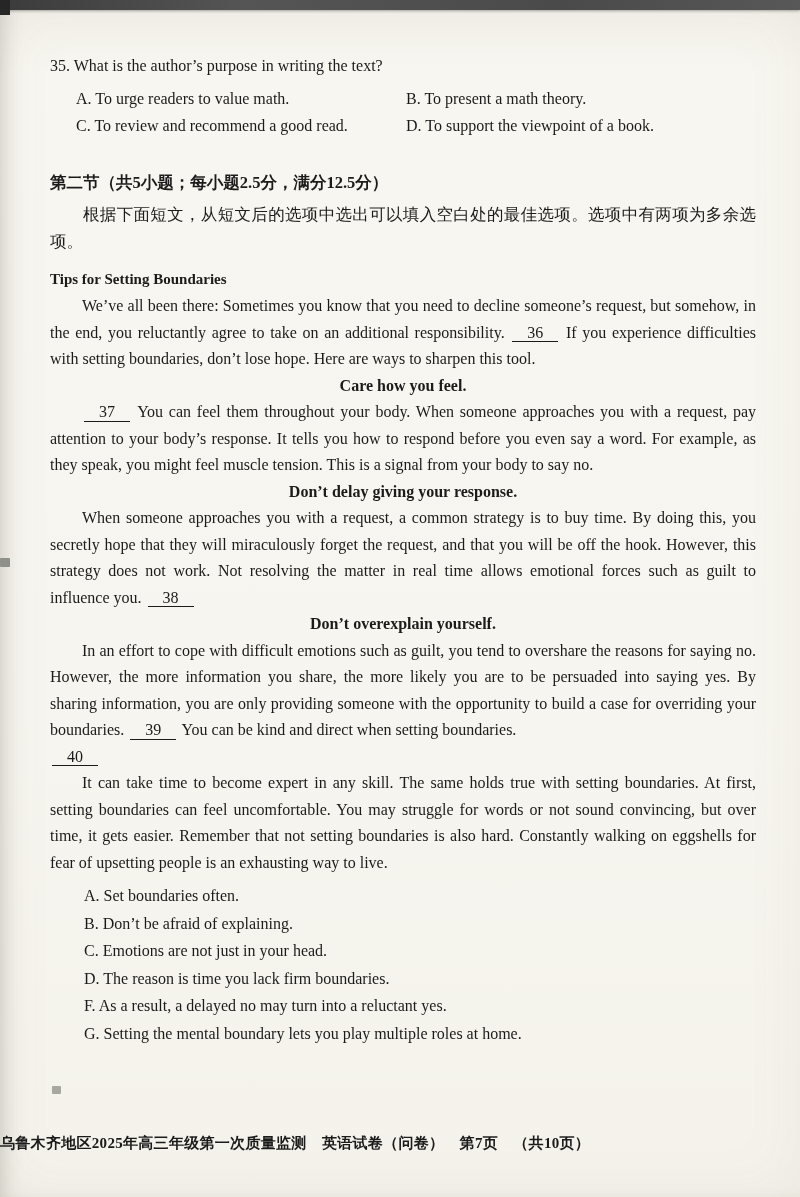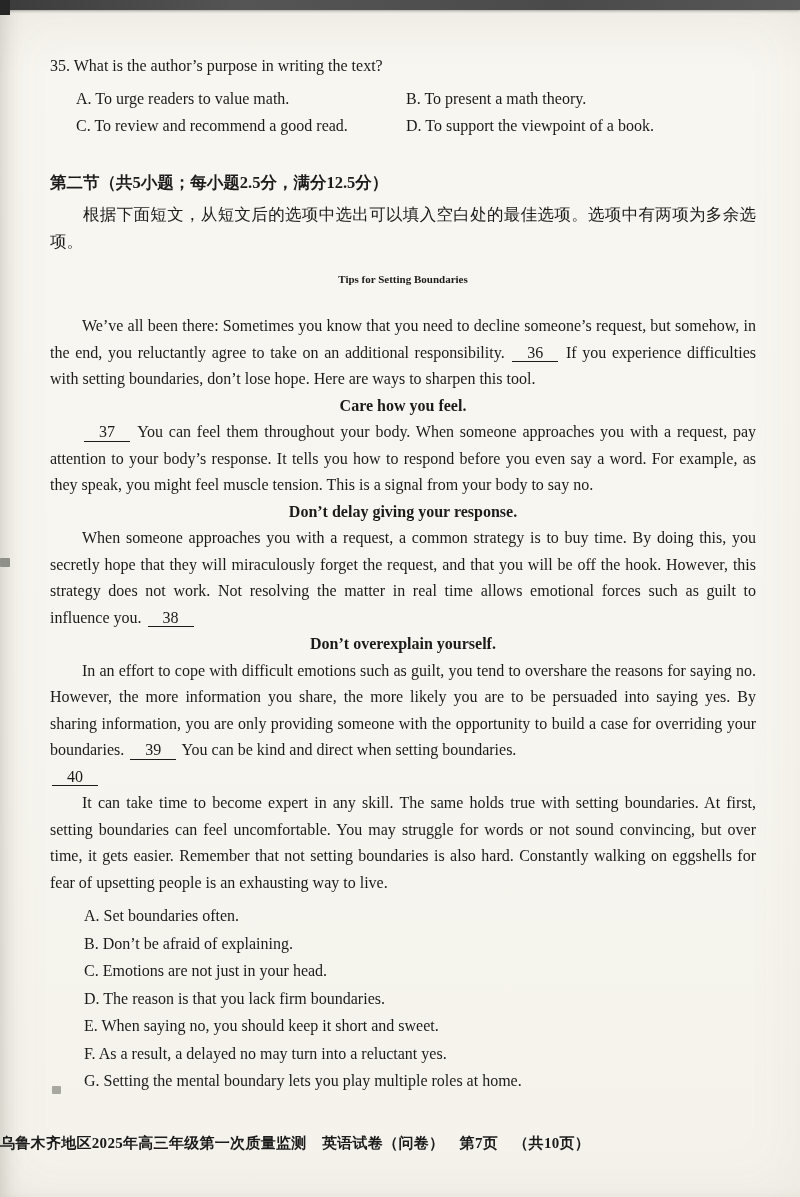--- a/index.html
+++ b/index.html
@@ -31,21 +31,21 @@
   .q-options {
     display: grid;
     grid-template-columns: 330px 1fr;
     padding-left: 26px;
   }
   .q-option { line-height: 27px; }
 
   .section-heading { margin-top: 30px; font-weight: bold; line-height: 27px; font-size: 16.5px; }
   .instructions { margin-top: 5px; text-indent: 2em; text-align: justify; line-height: 27px; font-size: 16.5px; }
 
-  .passage-title { text-align: center; font-weight: bold; font-size: 11px; margin: 11px 0 21px; line-height: 26px; }
+  .passage-title { text-align: left; font-weight: bold; font-size: 15px; margin: 11px 0 1px; line-height: 26px; }
 
   .para { text-align: justify; line-height: 26.5px; }
   .para.indent { text-indent: 2em; }
   .para.heading { font-weight: bold; text-align: center; }
 
   .blank {
     display: inline-block;
     min-width: 46px;
     text-align: center;
     border-bottom: 1.2px solid #1b1b1b;
@@ -102,22 +102,21 @@
         <p class="para heading">Don’t overexplain yourself.</p>
         <p class="para body indent">In an effort to cope with difficult emotions such as guilt, you tend to overshare the reasons for saying no. However, the more information you share, the more likely you are to be persuaded into saying yes. By sharing information, you are only providing someone with the opportunity to build a case for overriding your boundaries. <span class="blank">39</span> You can be kind and direct when setting boundaries.</p>
         <p class="para body"><span class="blank">40</span></p>
         <p class="para body indent">It can take time to become expert in any skill. The same holds true with setting boundaries. At first, setting boundaries can feel uncomfortable. You may struggle for words or not sound convincing, but over time, it gets easier. Remember that not setting boundaries is also hard. Constantly walking on eggshells for fear of upsetting people is an exhausting way to live.</p>
       </div>
 
     <div class="choices">
         <p class="choice">A. Set boundaries often.</p>
         <p class="choice">B. Don’t be afraid of explaining.</p>
         <p class="choice">C. Emotions are not just in your head.</p>
-        <p class="choice">D. The reason is that you lack firm boundaries.</p>
-        <p class="choice">E. When saying no, you should keep it short and sweet.</p>
+        <p class="choice">D. The reason is time you lack firm boundaries.</p>
         <p class="choice">F. As a result, a delayed no may turn into a reluctant yes.</p>
         <p class="choice">G. Setting the mental boundary lets you play multiple roles at home.</p>
       </div>
 
   </div>
 
   <p class="footer">乌鲁木齐地区2025年高三年级第一次质量监测　英语试卷（问卷）　第7页　（共10页）</p>
 </div>
 
 </body></html>

